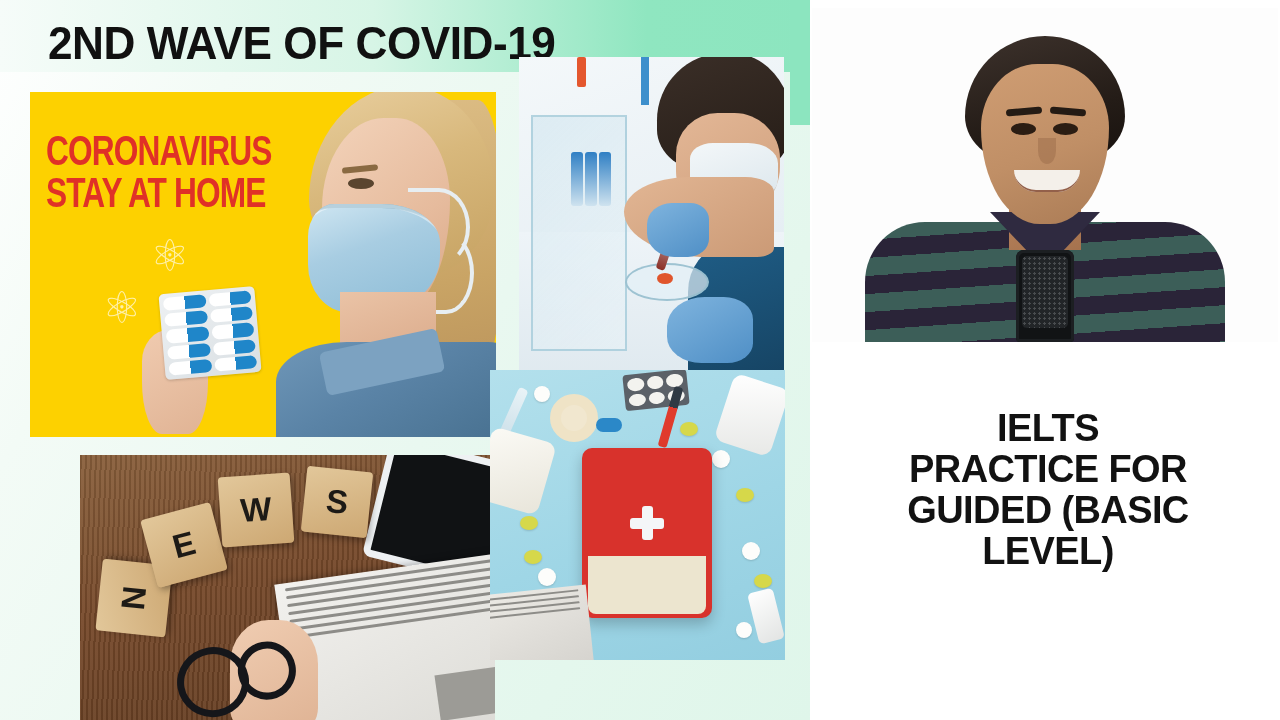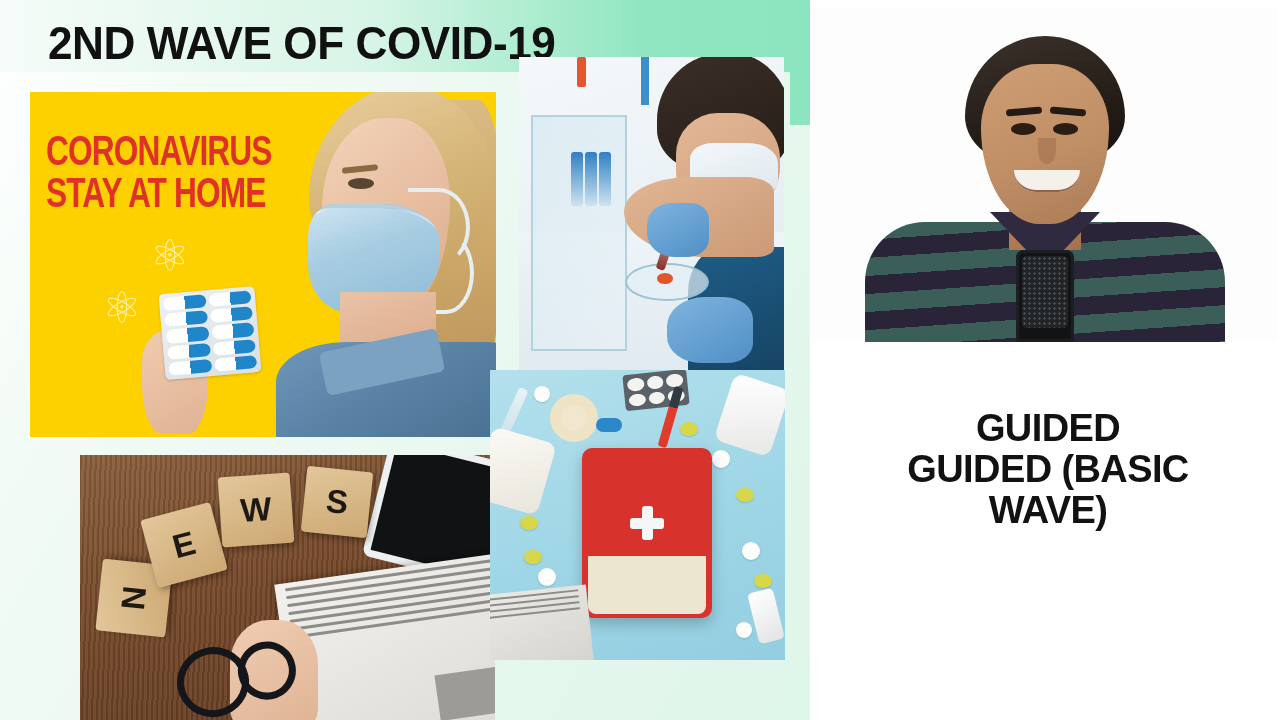--- a/index.html
+++ b/index.html
@@ -518,18 +518,19 @@
     <div class="cam-brow l"></div>
     <div class="cam-brow r"></div>
     <div class="cam-eye l"></div>
     <div class="cam-eye r"></div>
     <div class="cam-nose"></div>
     <div class="cam-smile"></div>
     <div class="cam-mic"></div>
   </div>
 
   <div class="cam-caption">
-    <div>GUIDED</div>
+    <div>IELTS</div>
+    <div>PRACTICE FOR</div>
     <div>GUIDED (BASIC</div>
-    <div>WAVE)</div>
+    <div>LEVEL)</div>
   </div>
 
 </div>
 
 </body></html>

